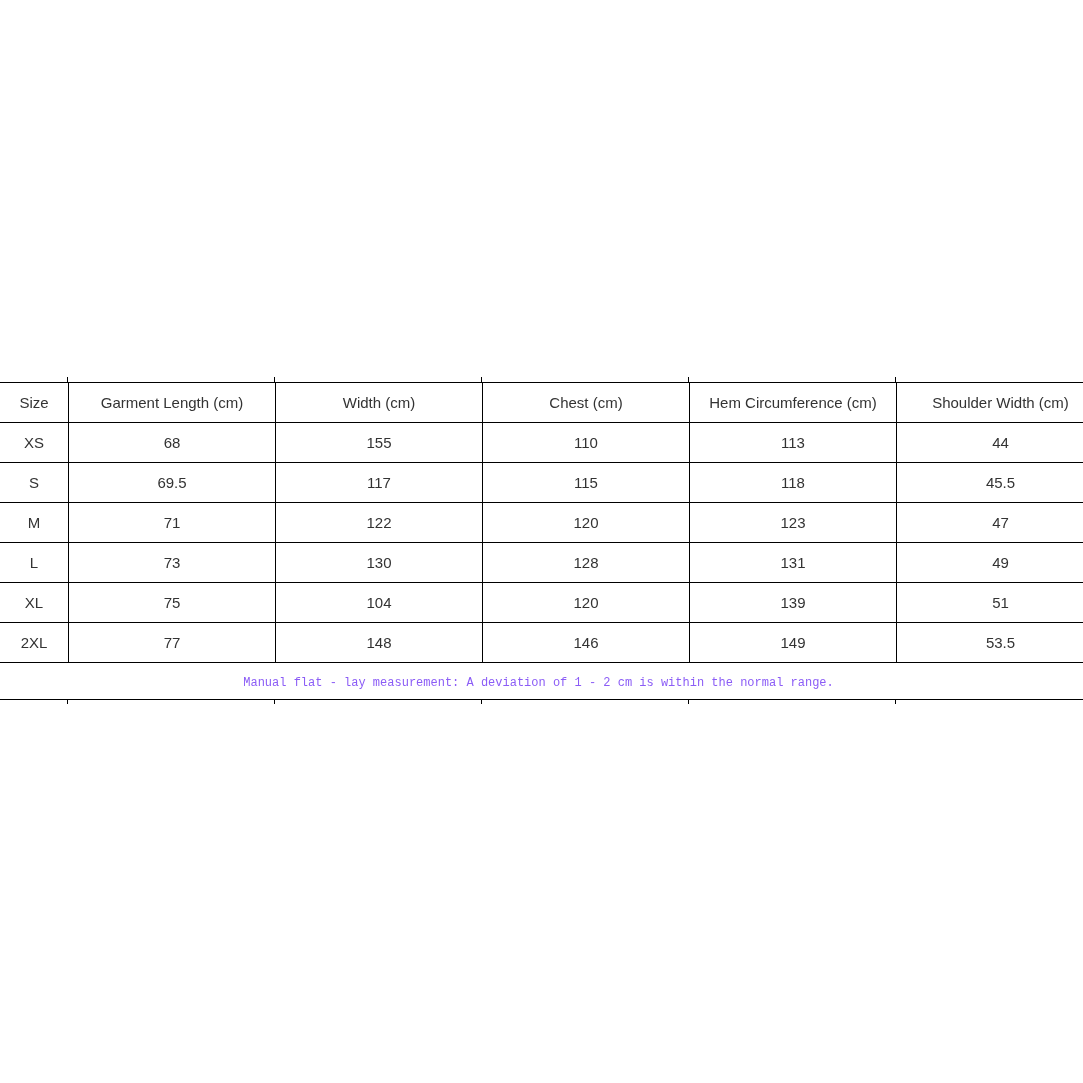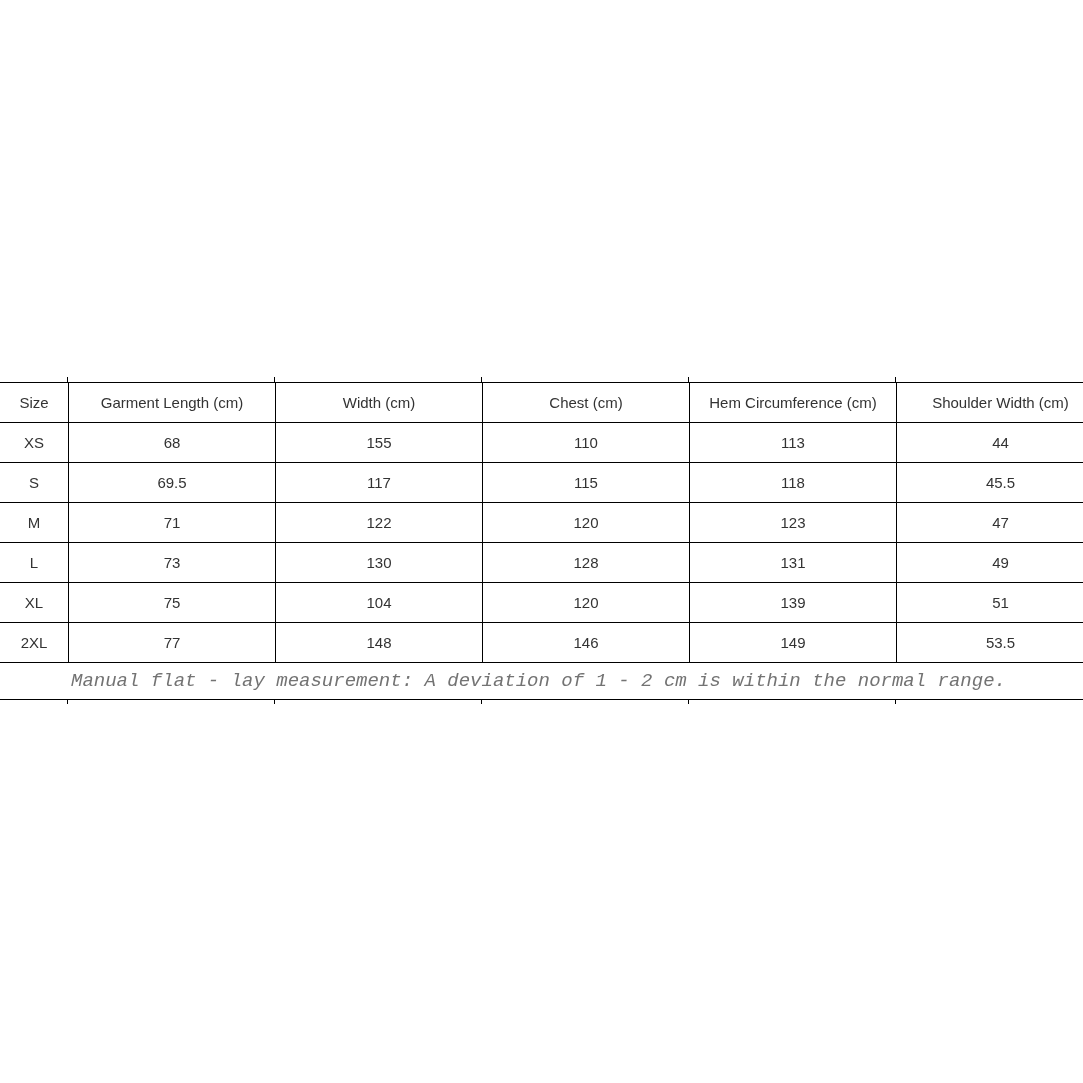--- a/index.html
+++ b/index.html
@@ -34,23 +34,22 @@
     white-space: nowrap;
     overflow: hidden;
   }
   table.size-chart td.footnote {
     height: 36px;
     color: #000000;
     padding-right: 27px;
   }
   .footnote-text {
     font-family: "Liberation Mono", "DejaVu Sans Mono", monospace;
-    font-size: 19px;
-    color: #737373;
-    font-style: italic;
+    font-size: 12px;
+    color: #8b5cf6;
   }
   .stub {
     position: absolute;
     width: 1px;
     background: #000000;
   }
   .stub-top    { top: -5px;  height: 5px; }
   .stub-bottom { bottom: -4px; height: 4px; }
 </style>
 </head>

